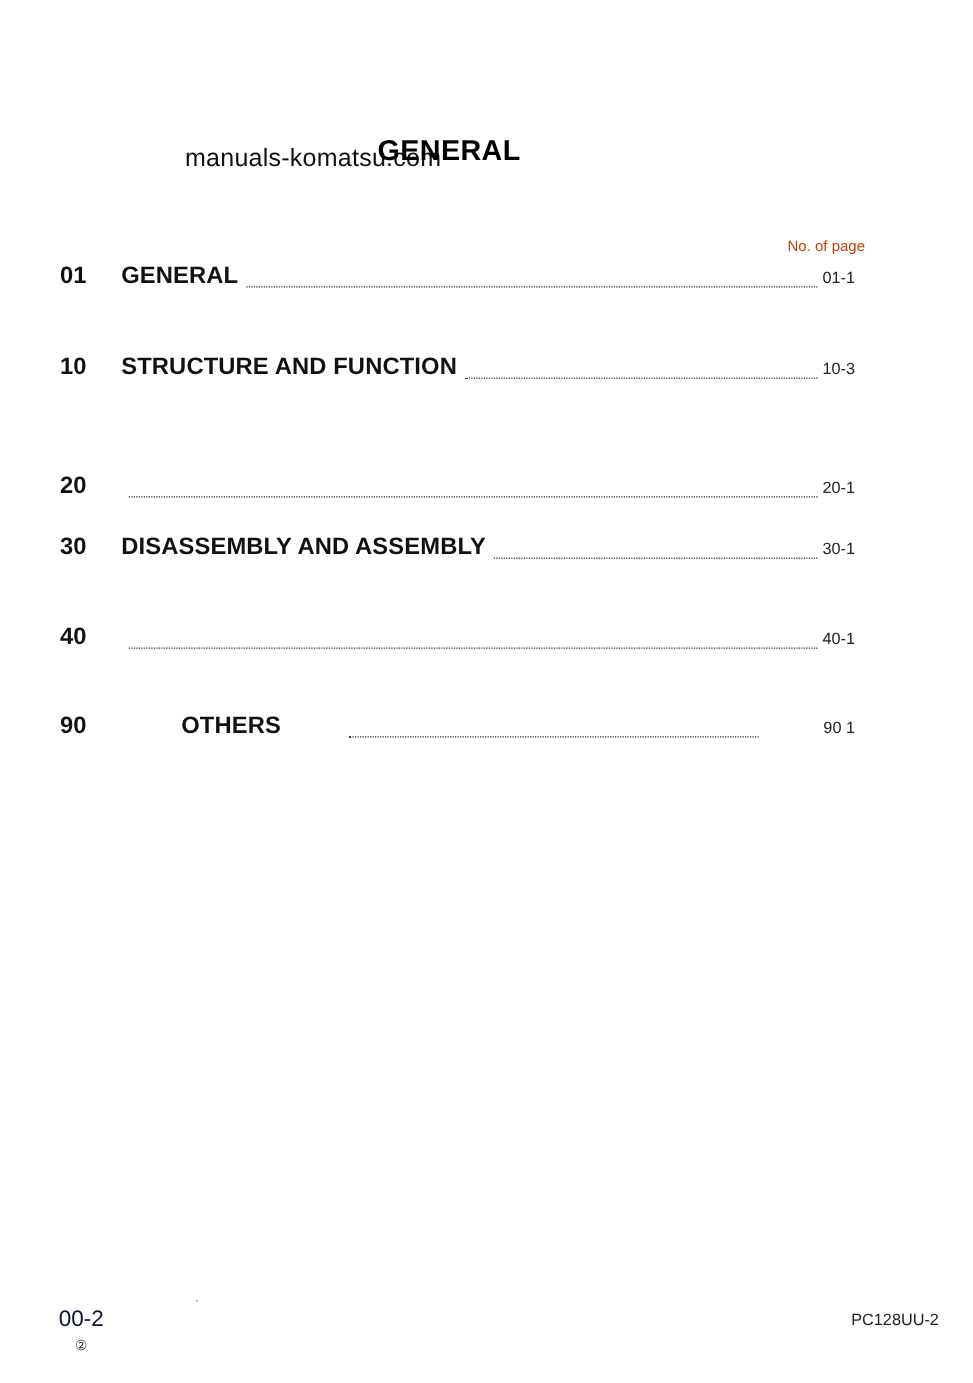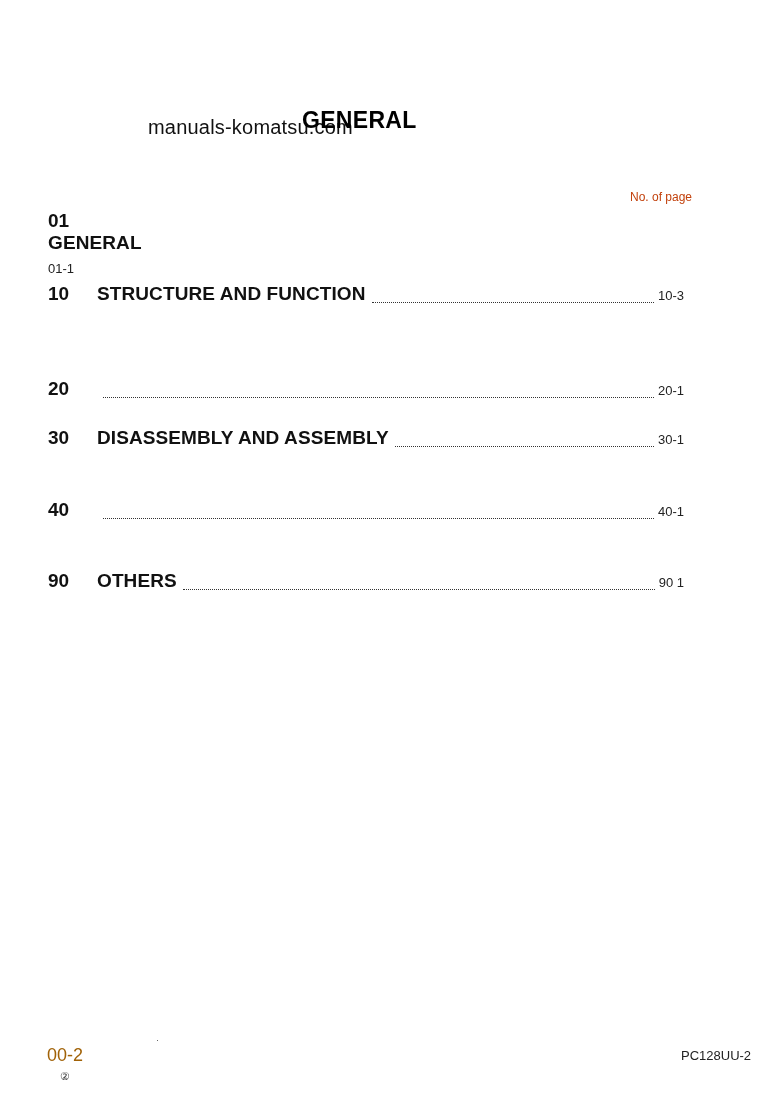--- a/index.html
+++ b/index.html
@@ -77,21 +77,21 @@
       font-size: 13px;
       color: #222;
       flex: 0 0 auto;
       white-space: nowrap;
     }
     .footer-left {
       position: absolute;
       left: 47px;
       top: 1045px;
       font-size: 18px;
-      color: #a16207;
+      color: #0f172a;
     }
     .footer-rev {
       position: absolute;
       left: 60px;
       top: 1070px;
       font-size: 11px;
       color: #333;
     }
     .footer-right {
       position: absolute;
@@ -114,21 +114,21 @@
 <body>
 
 <div>
 
   <div class="watermark">manuals-komatsu.com</div>
   <div class="title">GENERAL</div>
 
   <div class="col-header">No. of page</div>
 
   <div>
-    <div class="toc-row" style="top:210px;flex-direction:column;">
+    <div class="toc-row" style="top:210px;">
       <span class="toc-num">01</span>
       <span class="toc-label">GENERAL</span>
       <span class="toc-leader"></span>
       <span class="toc-page">01-1</span>
     </div>
 
     <div class="toc-row" style="top:283px;">
       <span class="toc-num">10</span>
       <span class="toc-label">STRUCTURE AND FUNCTION</span>
       <span class="toc-leader"></span>
@@ -147,21 +147,21 @@
       <span class="toc-leader"></span>
       <span class="toc-page">30-1</span>
     </div>
 
     <div class="toc-row" style="top:499px;">
       <span class="toc-num">40</span>
       <span class="toc-leader"></span>
       <span class="toc-page">40-1</span>
     </div>
 
-    <div class="toc-row" style="top:570px;">
+    <div class="toc-row" style="top:570px;gap:48px;">
       <span class="toc-num">90</span>
       <span class="toc-label">OTHERS</span>
       <span class="toc-leader"></span>
       <span class="toc-page">90 1</span>
     </div>
   </div>
 
   <div class="speck"></div>
 
   <div class="footer-left">00-2</div>

